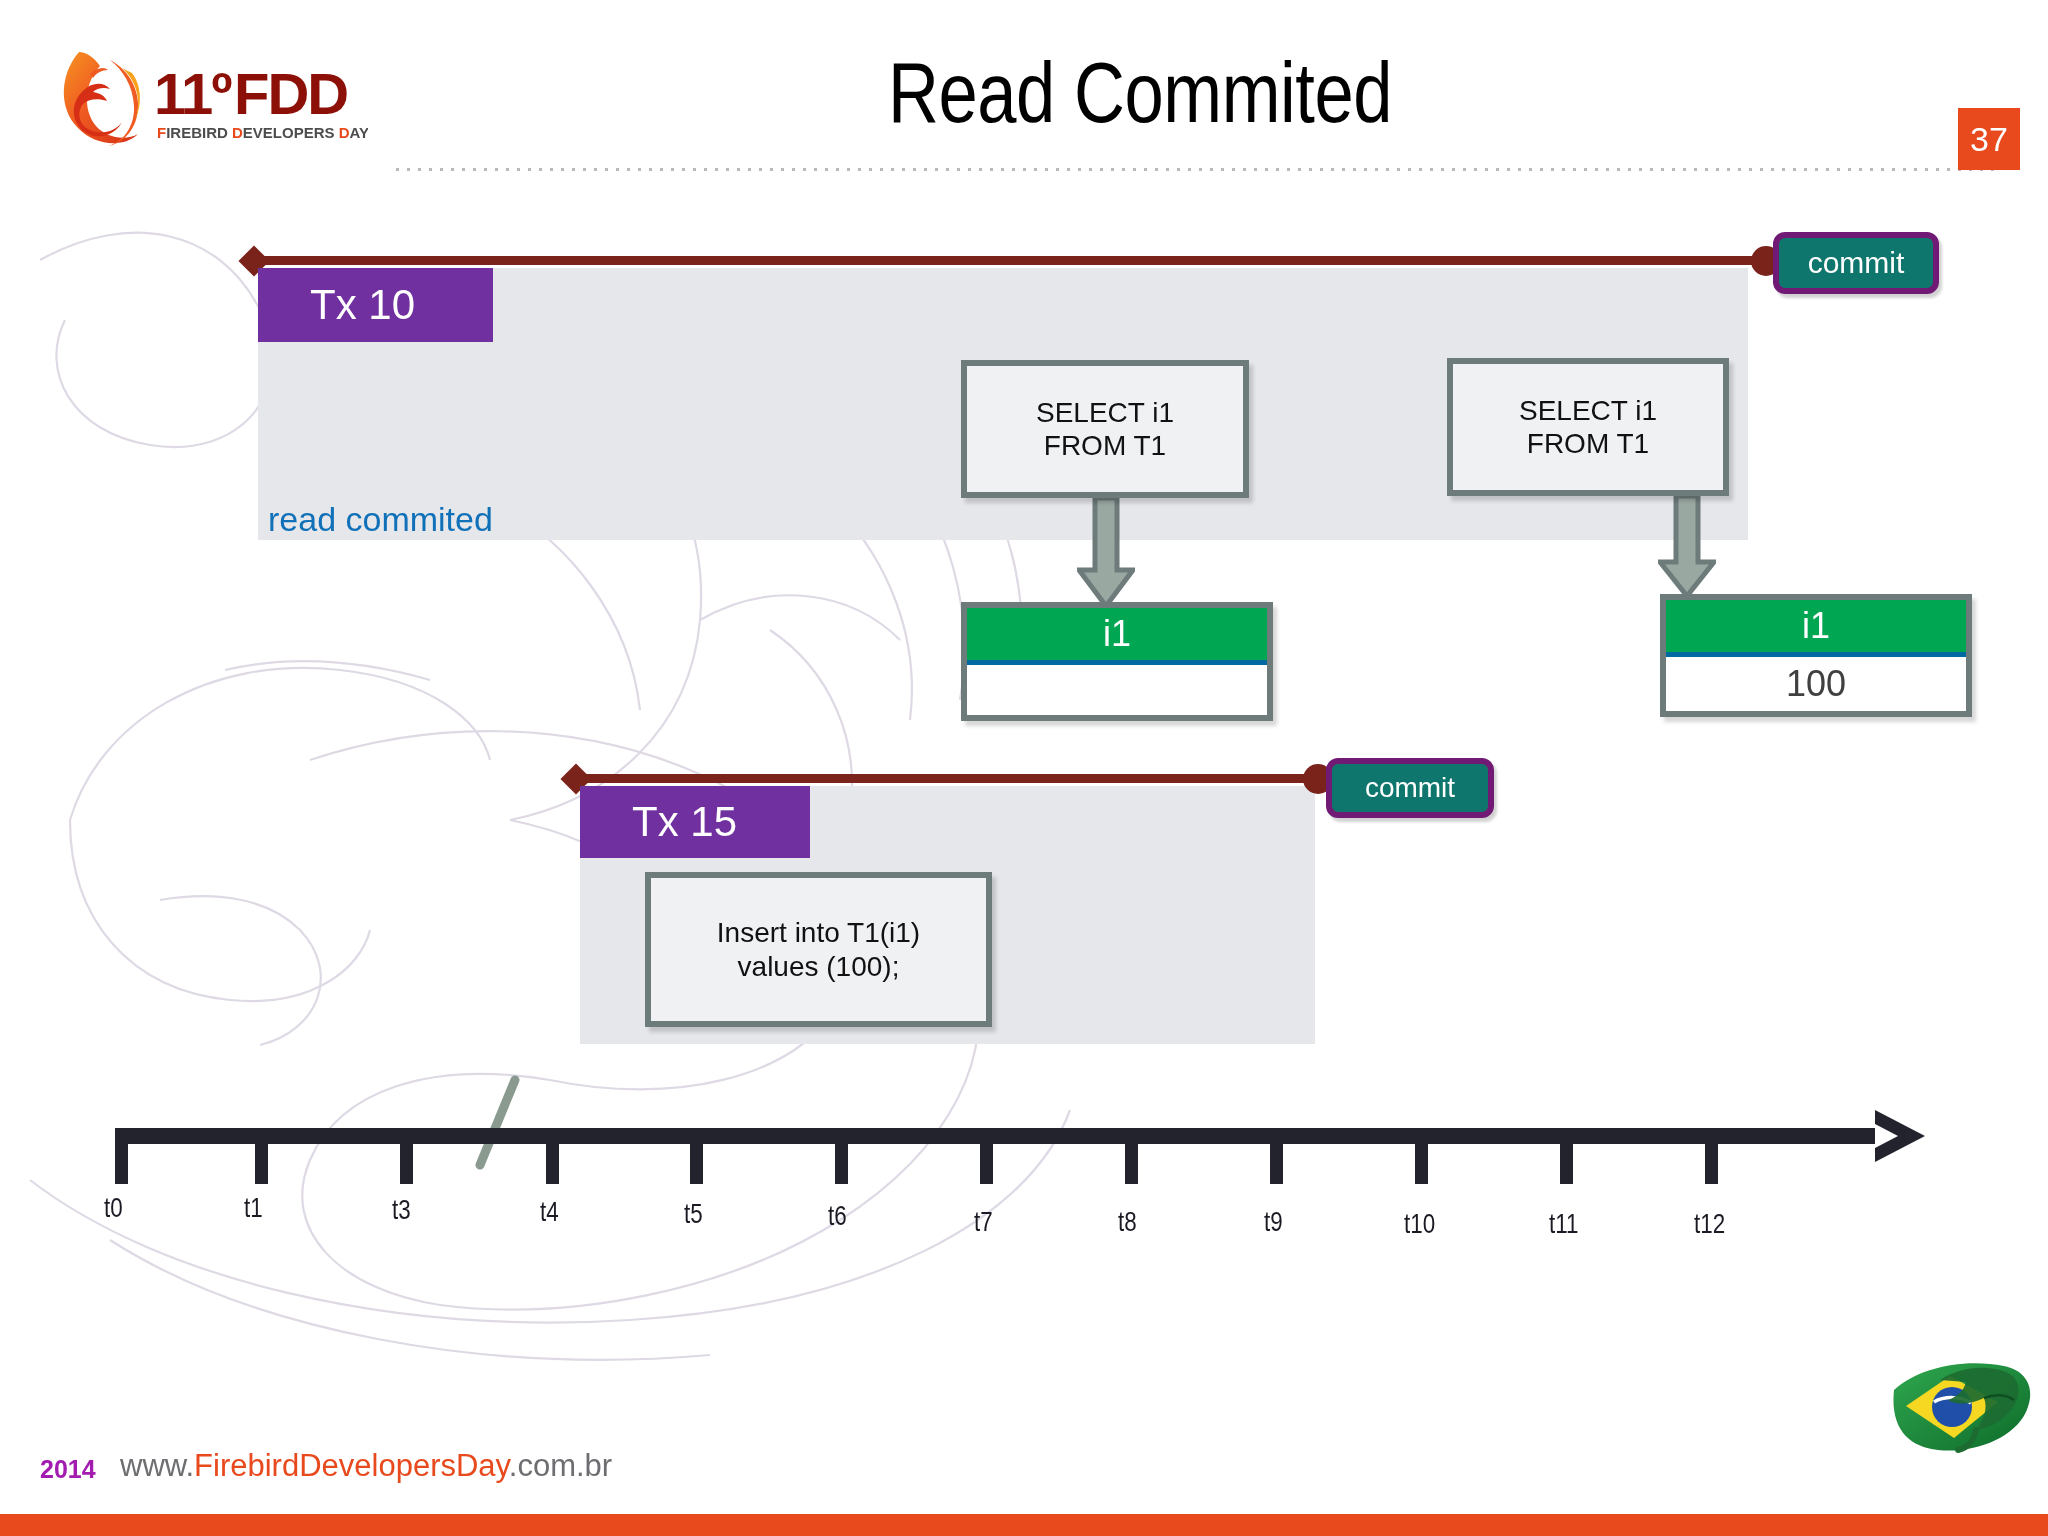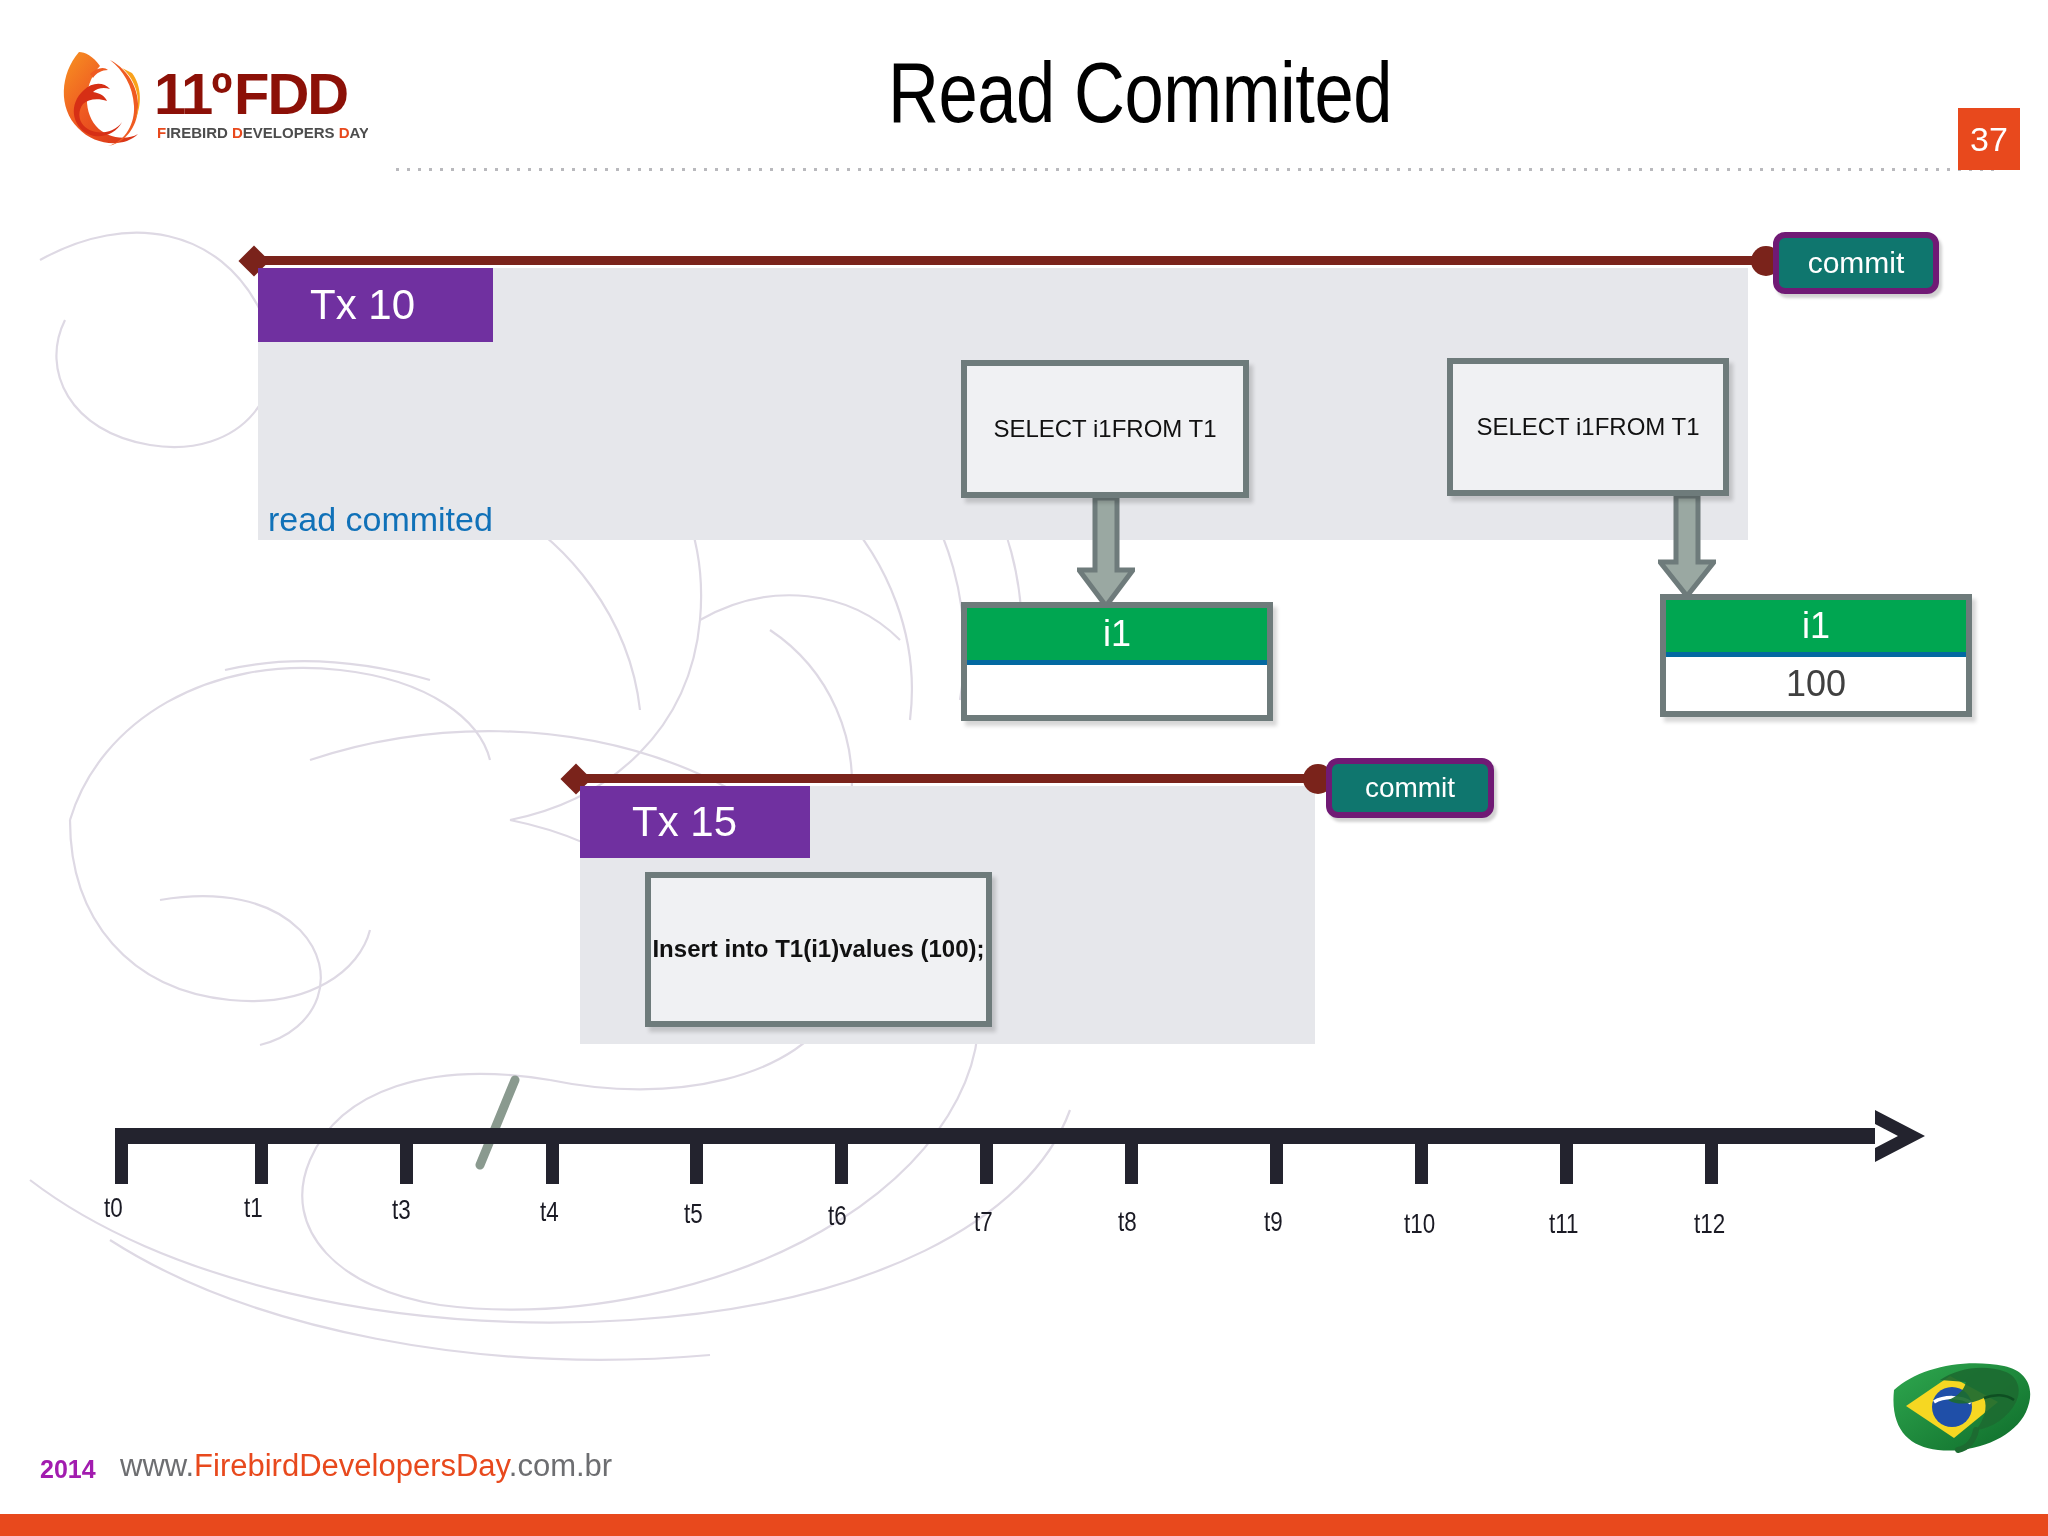--- a/index.html
+++ b/index.html
@@ -106,23 +106,23 @@
     border-radius: 12px;
     color: #ffffff;
     display: flex; align-items: center; justify-content: center;
     z-index: 7;
     box-shadow: 3px 4px 3px rgba(0,0,0,0.18);
   }
   .sql-box {
     position: absolute;
     background: #f0f1f3;
     border: 6px solid #6e7b7b;
-    display: flex; flex-direction: row;
+    display: flex; flex-direction: column;
     align-items: center; justify-content: center;
-    font-size: 24px;
+    font-size: 28px;
     color: #111;
     line-height: 1.18;
     z-index: 6;
     box-shadow: 4px 5px 4px rgba(0,0,0,0.16);
   }
   .sql-box span { display: block; white-space: nowrap; }
 
   .result-table {
     position: absolute;
     border: 6px solid #6e7b7b;
@@ -302,21 +302,21 @@
   <div class="tx-dot" style="left:1303px; top:764px;"></div>
 
   <div class="tx-label" style="left:580px; top:786px; width:230px; height:72px;align-items:center;">
     <span>Tx 15</span>
   </div>
 
   <div class="commit-btn" style="left:1326px; top:758px; width:168px; height:60px; font-size:28px;">
     <span>commit</span>
   </div>
 
-  <div class="sql-box" style="left:645px; top:872px; width:347px; height:155px;font-weight:bold;">
+  <div class="sql-box" style="left:645px; top:872px; width:347px; height:155px;">
     <span>Insert into T1(i1)</span>
     <span>values (100);</span>
   </div>
 
   <svg id="timeline" viewBox="0 0 2048 180">
     <rect x="115" y="18" width="1760" height="16" fill="#23232e"></rect>
     <path d="M1875 0 L1925 26 L1875 52 L1875 38 L1898 26 L1875 14 Z" fill="#23232e"></path>
     <g fill="#23232e">
       <rect x="115" y="26" width="13" height="48"></rect>
       <rect x="255" y="26" width="13" height="48"></rect>

